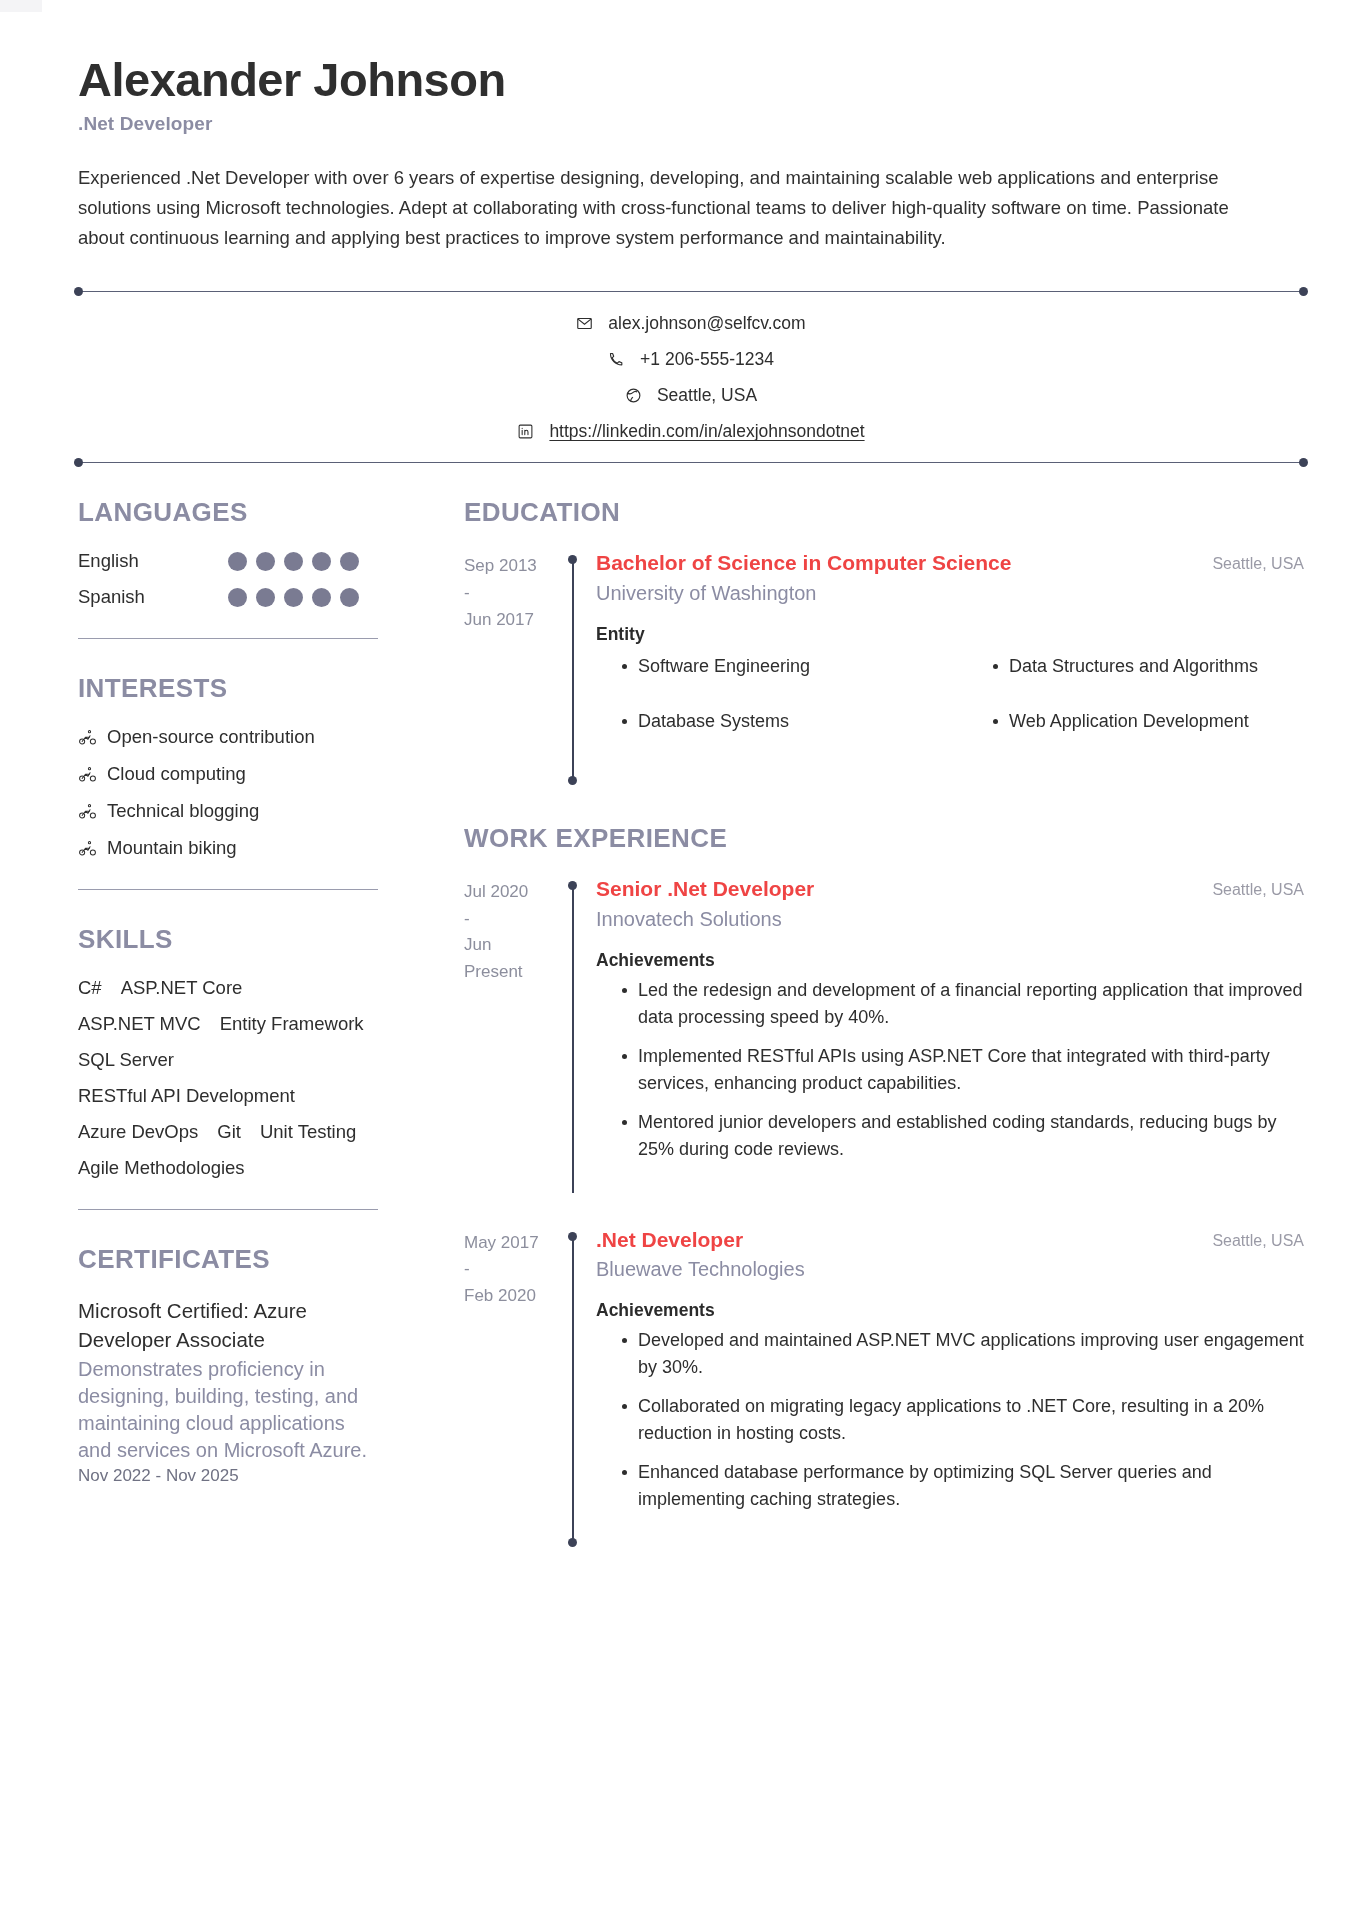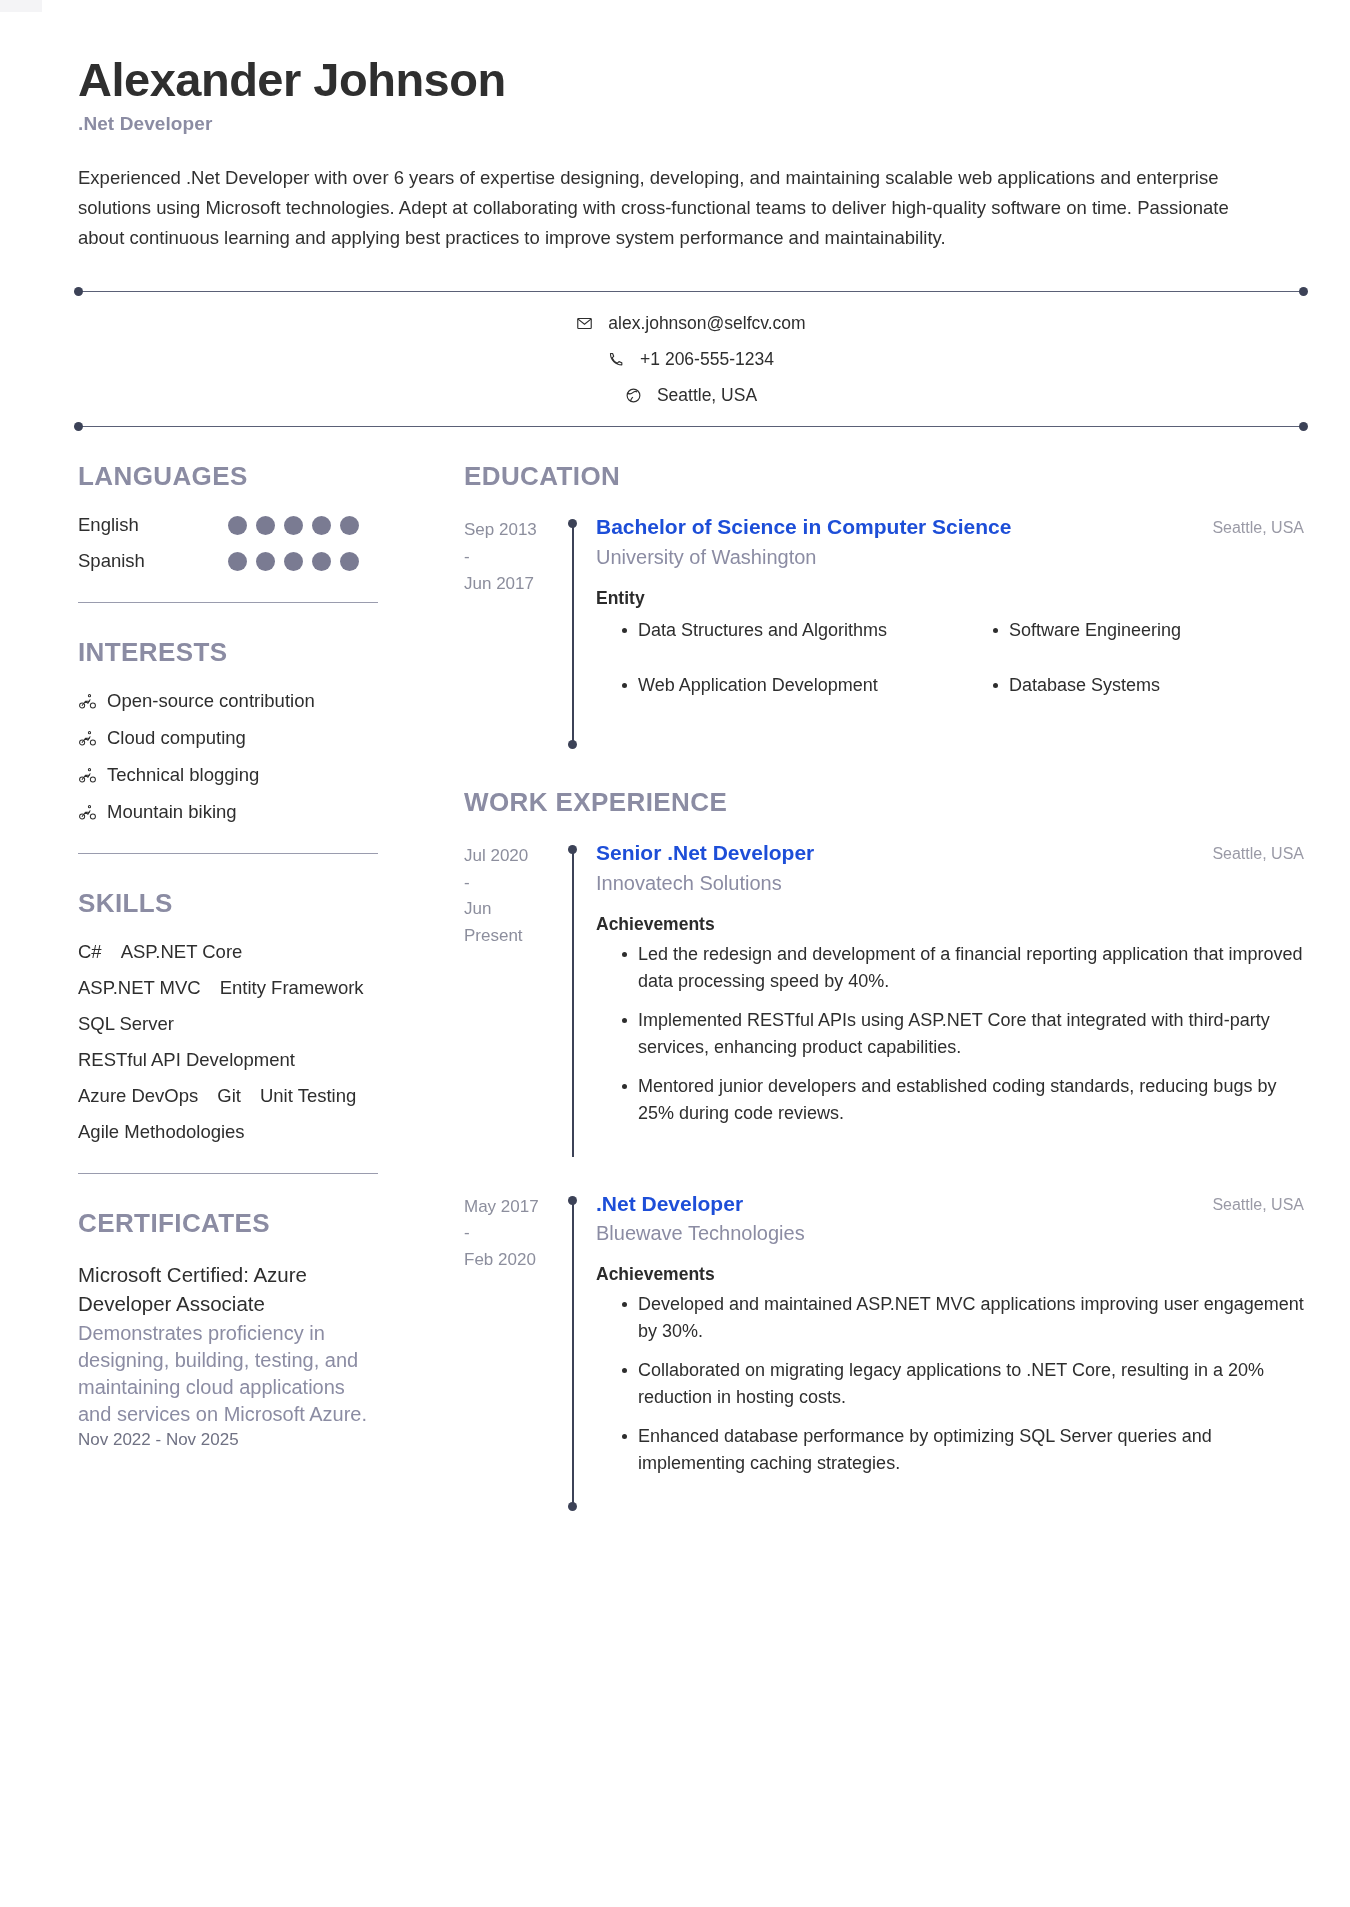--- a/index.html
+++ b/index.html
@@ -255,21 +255,21 @@
   }
   .entry-head {
     display: flex;
     align-items: flex-start;
     justify-content: space-between;
     gap: 18px;
   }
   .entry-title {
     font-size: 21px;
     font-weight: 800;
-    color: #1d4ed8;
+    color: #ef4444;
     margin: 0;
     line-height: 1.22;
   }
   .entry-loc {
     font-size: 16px;
     color: #9a9aa6;
     white-space: nowrap;
     padding-top: 5px;
     flex: none;
   }
@@ -362,20 +362,30 @@
         <div class="contact-row">
           <span>
             <svg width="17" height="17" viewBox="0 0 24 24" fill="none" stroke="#2e2e2e" stroke-width="1.6">
               <circle cx="12" cy="12" r="9"></circle>
               <path d="M4 9c3 1.5 5 1 7-1s4-2.5 6-1M8 20c0-3 2-4 3-6"></path>
             </svg>
           </span>
           <span>Seattle, USA</span>
         </div>
 
+        <div class="contact-row">
+          <span>
+            <svg width="17" height="17" viewBox="0 0 24 24" fill="none" stroke="#2e2e2e" stroke-width="1.5">
+              <rect x="3" y="3" width="18" height="18" rx="1.5"></rect>
+              <path d="M7.3 10.2v6.2M7.3 7.6v0.1" stroke-linecap="round"></path>
+              <path d="M11 16.4v-6.2M11 12.6c0-1.4 1-2.4 2.3-2.4s2.2 1 2.2 2.4v3.8" stroke-linecap="round"></path>
+            </svg>
+          </span>
+          <span class="contact-link">https://linkedin.com/in/alexjohnsondotnet</span>
+        </div>
 
       </div>
 
       <div class="rule"></div>
     </div>
 
     <div class="body-cols">
 
       <div class="col-left">
 
@@ -508,26 +518,26 @@
             </div>
             <div class="entry-main">
               <div class="entry-head">
                 <h3 class="entry-title">Bachelor of Science in Computer Science</h3>
                 <span class="entry-loc">Seattle, USA</span>
               </div>
               <p class="entry-org">University of Washington</p>
               <div class="sub-head">Entity</div>
               <div class="courses-grid">
                 <ul class="bullets">
+                  <li>Software Engineering</li>
+                  <li>Database Systems</li>
+                </ul>
+                <ul class="bullets">
                   <li>Data Structures and Algorithms</li>
                   <li>Web Application Development</li>
-                </ul>
-                <ul class="bullets">
-                  <li>Software Engineering</li>
-                  <li>Database Systems</li>
                 </ul>
               </div>
             </div>
           </div>
         </div>
 
         <div class="block-gap"></div>
 
         <div>
           <h2 class="section-title">Work Experience</h2>

